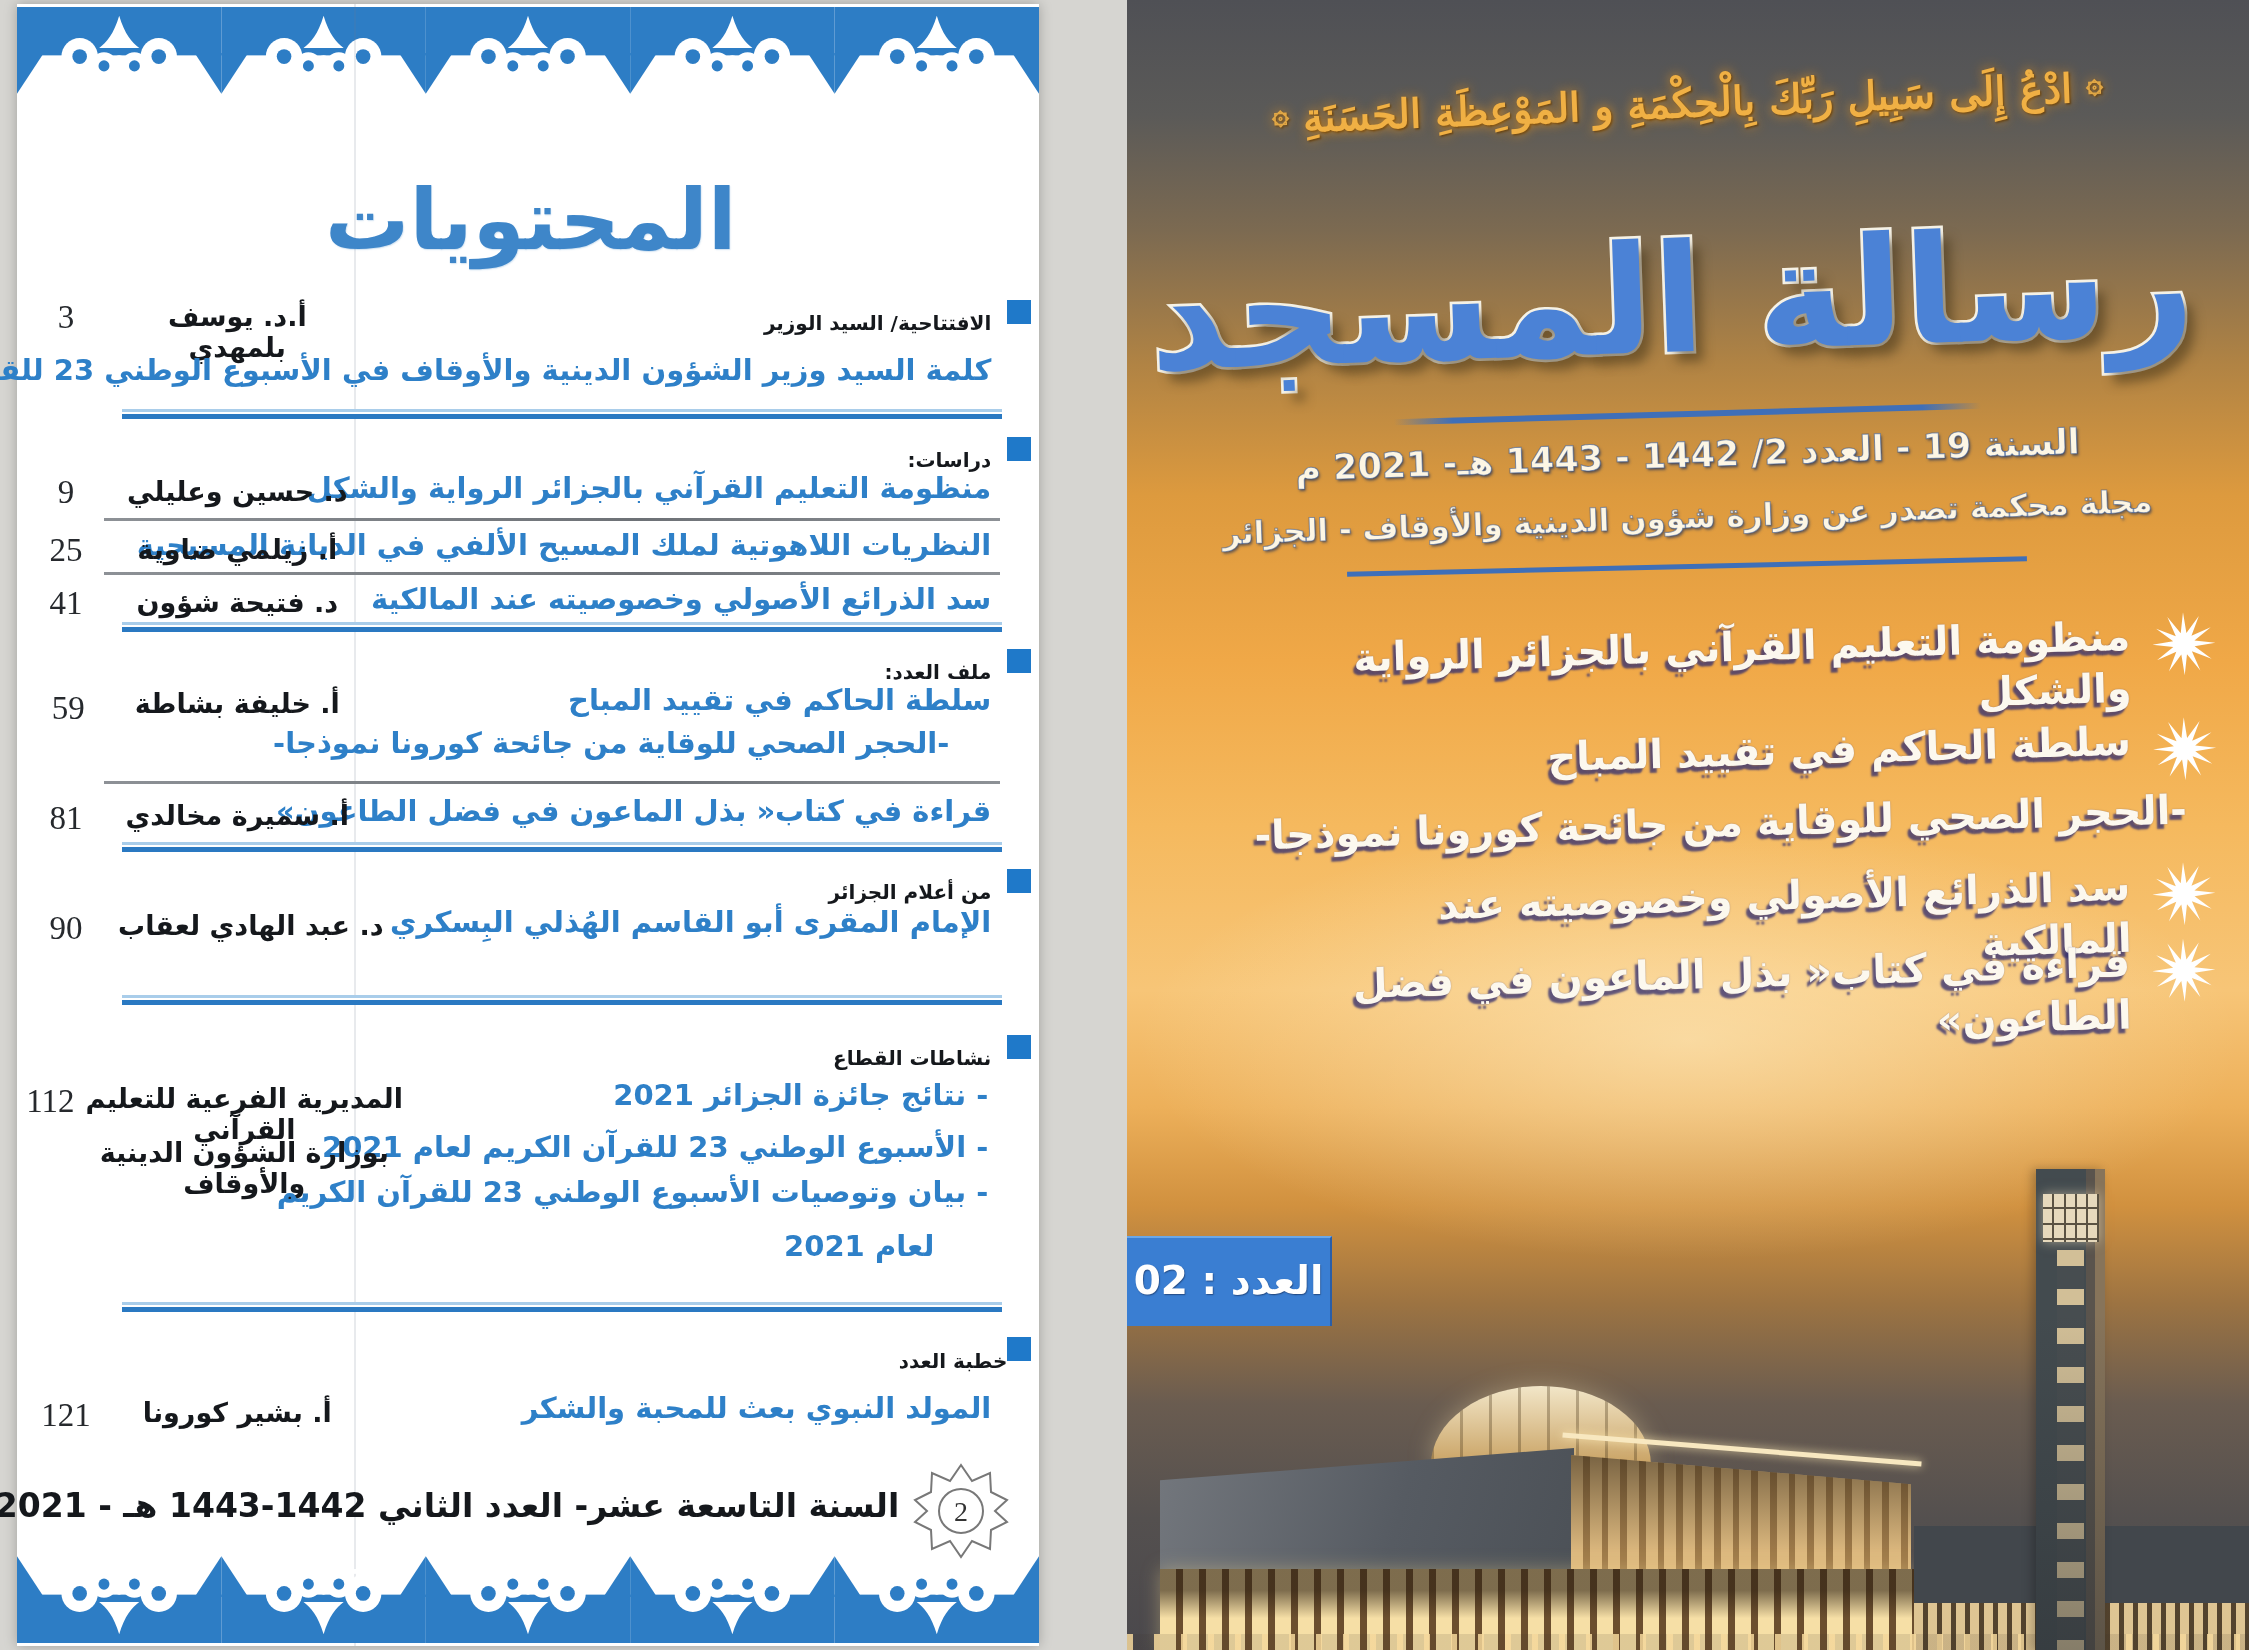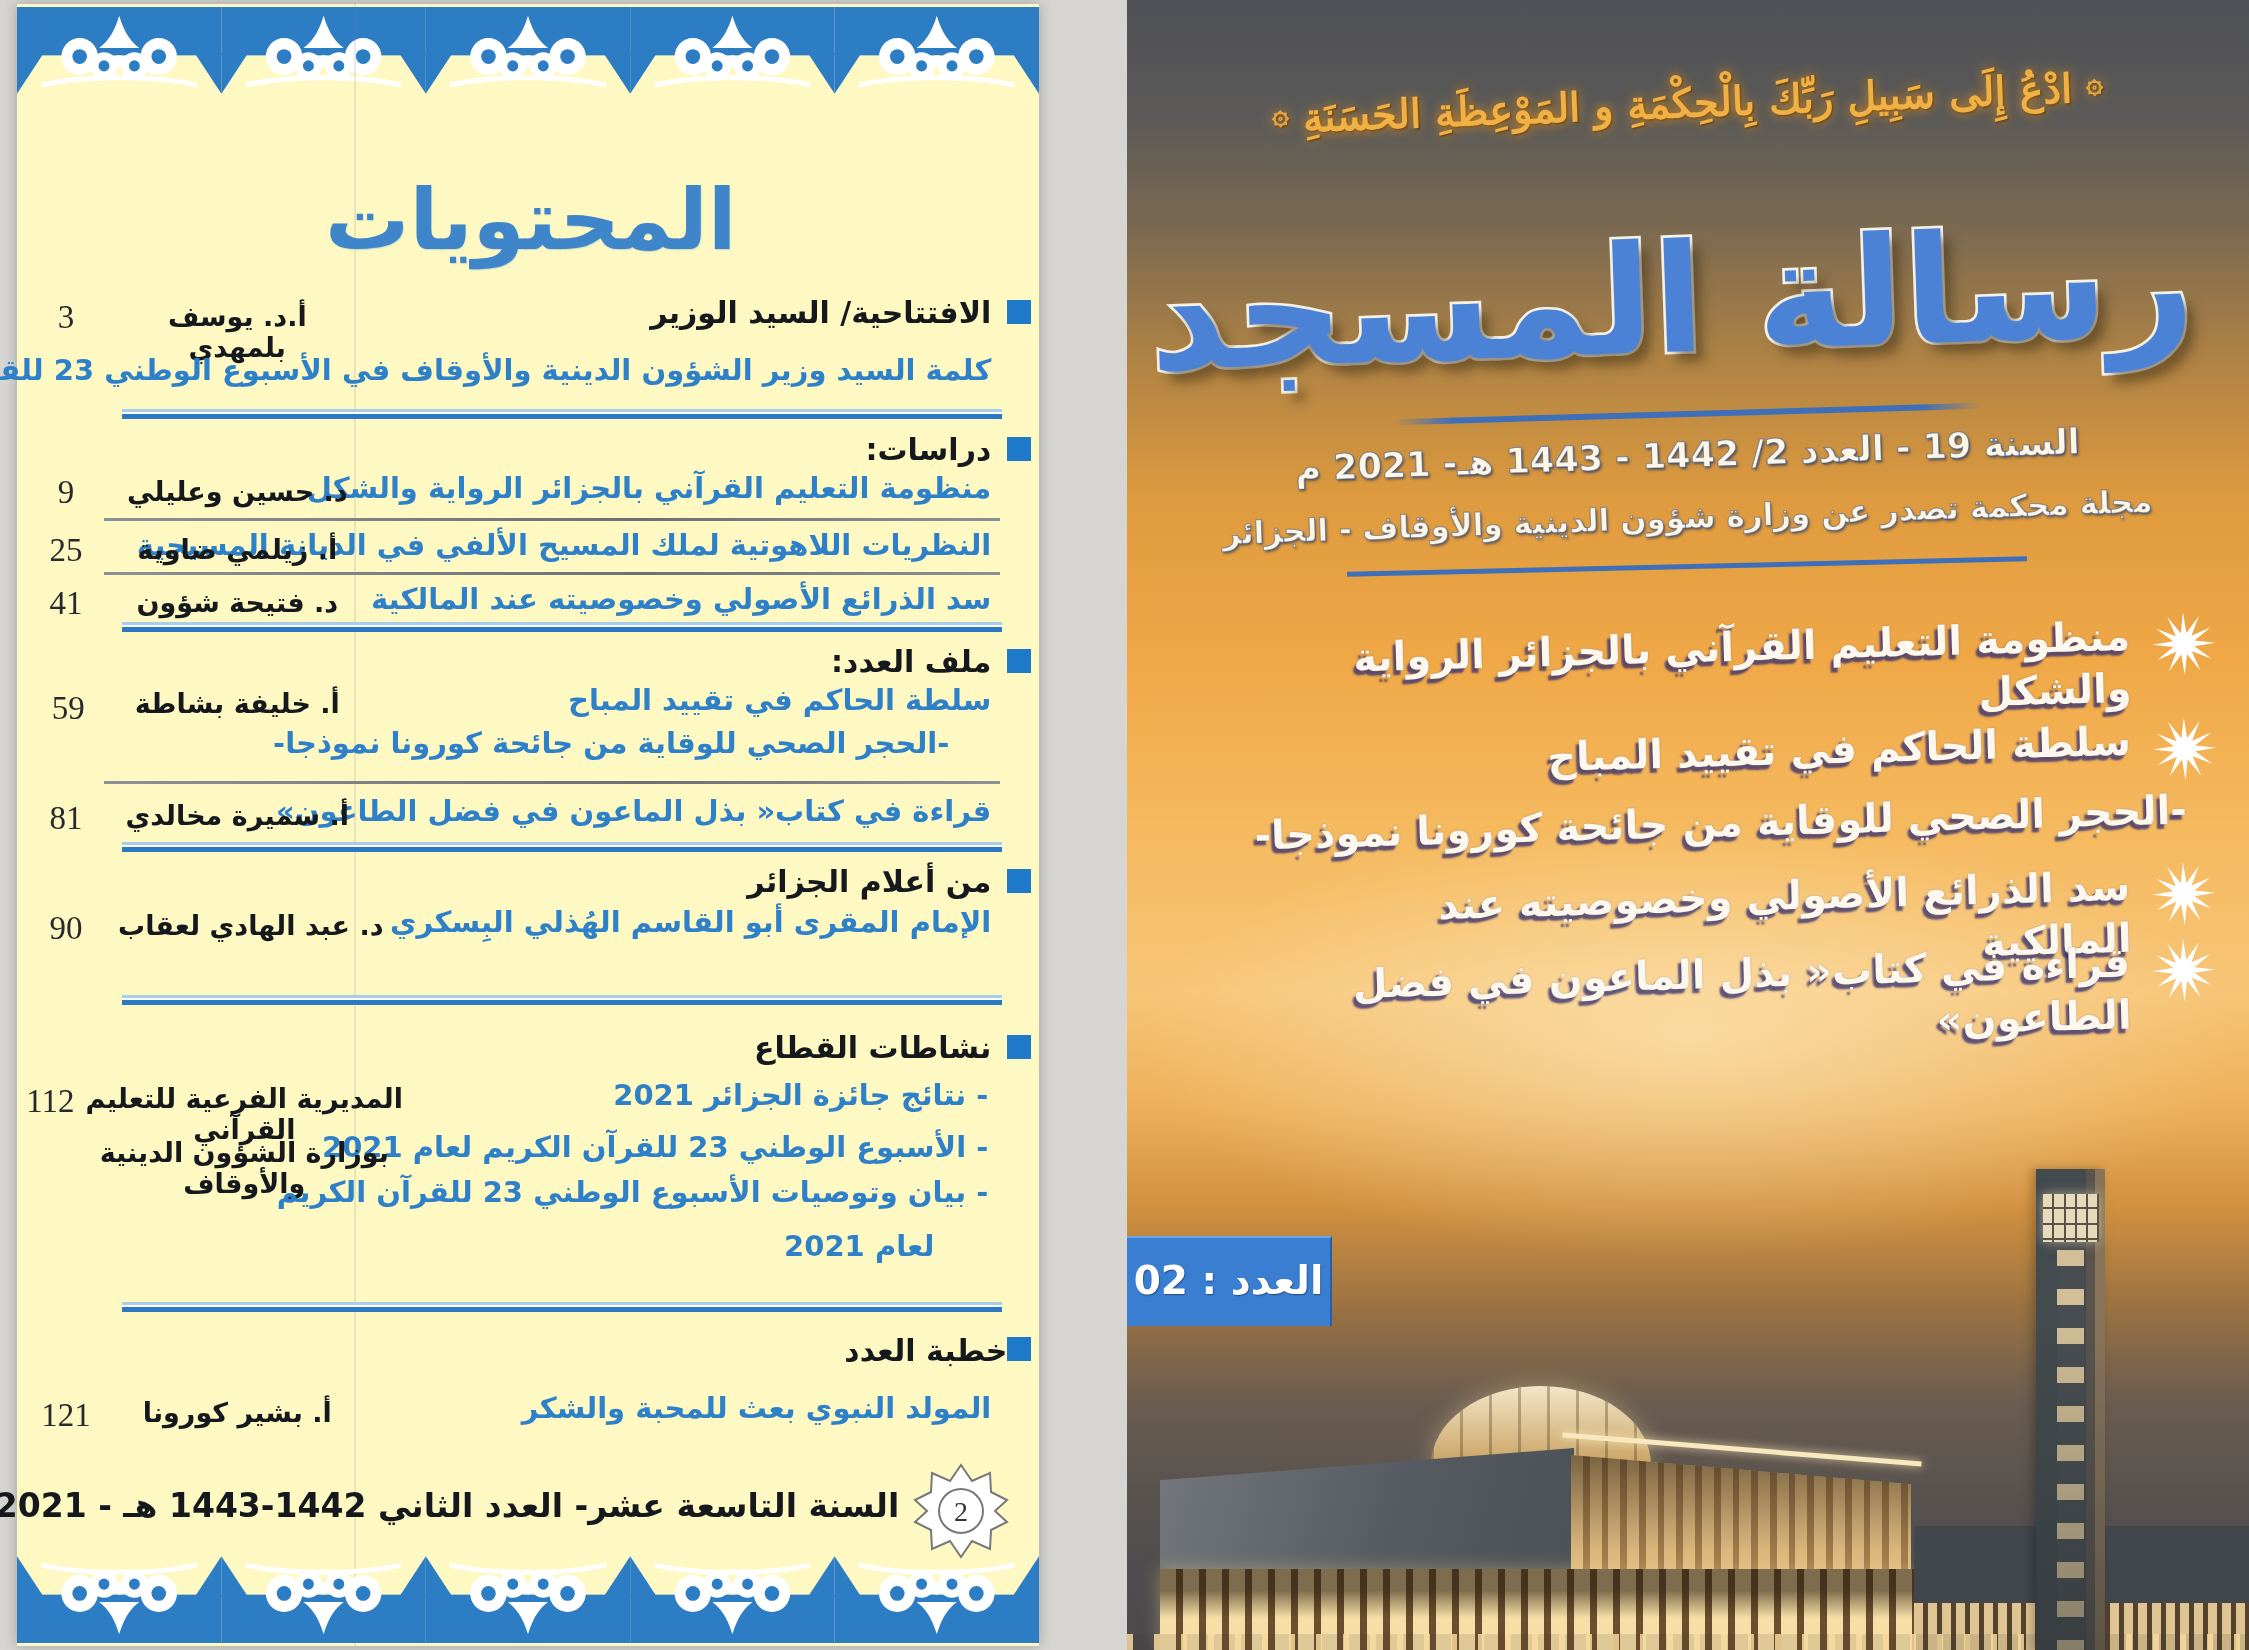--- a/index.html
+++ b/index.html
@@ -1,29 +1,29 @@
 <!DOCTYPE html>
 <html lang="ar" style="font-size:10.7px"><head>
 <meta charset="utf-8">
 <style>
   html,body{margin:0;padding:0;background:#d6d5d1;}
   .canvas{position:relative;width:2250px;height:1651px;overflow:hidden;
           font-family:"DejaVu Sans",sans-serif;}
   
   .page-left{position:absolute;left:17.3px;top:4px;width:1022px;height:1642px;
-             background:#fef9c3;box-shadow:0 0 12px rgba(0,0,0,.25);}
+             background:#ffffff;box-shadow:0 0 12px rgba(0,0,0,.25);}
   .crease{position:absolute;left:337px;top:0;width:2px;height:100%;
           background:rgba(110,125,140,.16);}
   .band{position:absolute;left:0;width:1022px;height:93px;}
   .band-top{top:2.7px;}
   .band-bottom{bottom:2.7px;transform:scaleY(-1);}
   .toc-title{position:absolute;top:167px;left:220px;width:587px;text-align:center;
              font-size:84px;font-weight:bold;color:#3e86c9;direction:rtl;
              text-shadow:0.7px 1.3px 1.3px rgba(62,134,201,.25);}
-  .t-sec{position:absolute;font-weight:bold;font-size:30px;color:#15181c;direction:rtl;white-space:nowrap;}
+  .t-sec{position:absolute;font-weight:bold;font-size:20px;color:#15181c;direction:rtl;white-space:nowrap;margin-top:16px;}
   .t-art{position:absolute;font-weight:bold;font-size:29px;color:#2e80c8;direction:rtl;white-space:nowrap;}
   .t-auth{position:absolute;font-weight:bold;font-size:27px;color:#15181c;direction:rtl;text-align:center;}
   .t-page{position:absolute;font-family:"Liberation Serif",serif;font-size:33px;color:#26292d;text-align:center;}
   .bullet{position:absolute;width:24px;height:24px;background:#1f79c9;}
   .sep-thin{position:absolute;left:87px;right:39px;height:2.7px;
             background:linear-gradient(90deg,#8d9196,#6d7176 60%,#8d9196);}
   .sep-dbl{position:absolute;left:105px;right:37px;height:10px;
            background:linear-gradient(180deg,#a9cdea 0 2.7px,#ffffff 2.7px 4.7px,#2a79c2 4.7px 10px);}
   .toc-footer-text{position:absolute;top:1482px;right:140px;font-size:33px;font-weight:bold;
                    color:#15181c;direction:rtl;white-space:nowrap;}

